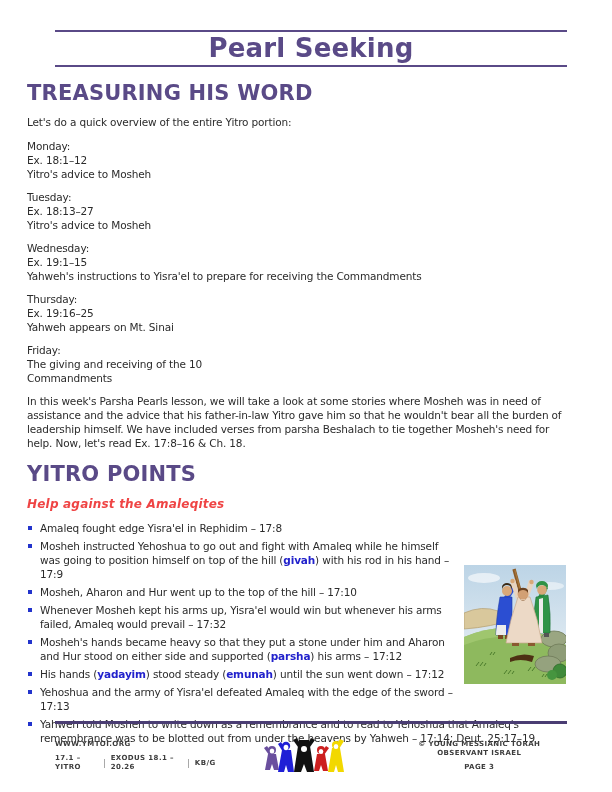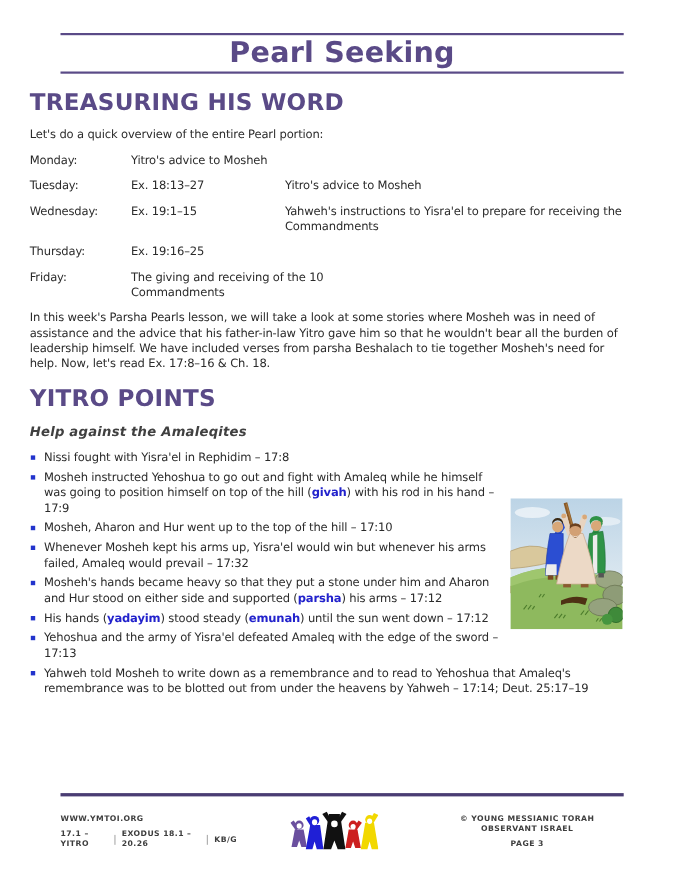--- a/index.html
+++ b/index.html
@@ -37,32 +37,32 @@
     letter-spacing:0.2px;
     transform-origin:left center;
   }
   .h2.treasuring { margin-top:15px; }
   .h2.parsha { margin-top:13px; }
 
   .intro { margin-top:10px; }
 
   
   .sched { margin-top:10px; }
-  .srow { display:flex; margin-bottom:9px; }
+  .srow { display:flex; margin-bottom:9px;flex-direction:column; }
   .sday  { width:92px; flex:none; }
   .sref  { width:140px; flex:none; }
   .sdesc { flex:1; white-space:pre-line; }
 
   .para { margin-top:8px; }
 
   .sub {
     margin-top:11px;
     font-weight:bold; font-style:italic;
     font-size:12px; line-height:14px;
-    color:#404040; letter-spacing:0.2px;
+    color:#ef4444; letter-spacing:0.2px;
   }
 
   
   .illus {
     float:right;
     width:102px; height:119px;
     margin:54px 0 6px 10px;
   }
   .illus svg { display:block; width:102px; height:119px; }
 
@@ -96,40 +96,42 @@
 <div class="page">
 
   <div class="header">
     <div class="title">Pearl Seeking</div>
   </div>
 
   <div class="content">
 
     <div class="h2 treasuring">TREASURING HIS WORD</div>
 
-    <div class="intro">Let's do a quick overview of the entire Pearl portion:</div>
+    <div class="intro">Let's do a quick overview of the entire Yitro portion:</div>
 
     <div class="sched">
       <div class="srow">
         <span class="sday">Monday:</span>
+        <span class="sref">Ex. 18:1–12</span>
         <span class="sdesc">Yitro's advice to Mosheh</span>
       </div>
       <div class="srow">
         <span class="sday">Tuesday:</span>
         <span class="sref">Ex. 18:13–27</span>
         <span class="sdesc">Yitro's advice to Mosheh</span>
       </div>
       <div class="srow">
         <span class="sday">Wednesday:</span>
         <span class="sref">Ex. 19:1–15</span>
         <span class="sdesc">Yahweh's instructions to Yisra'el to prepare for receiving the Commandments</span>
       </div>
       <div class="srow">
         <span class="sday">Thursday:</span>
         <span class="sref">Ex. 19:16–25</span>
+        <span class="sdesc">Yahweh appears on Mt. Sinai</span>
       </div>
       <div class="srow">
         <span class="sday">Friday:</span>
         <span class="sdesc">The giving and receiving of the 10
 Commandments</span>
       </div>
     </div>
 
     <div class="para">In this week's Parsha Pearls lesson, we will take a look at some stories where Mosheh was in need of assistance and the advice that his father-in-law Yitro gave him so that he wouldn't bear all the burden of leadership himself. We have included verses from parsha Beshalach to tie together Mosheh's need for help. Now, let's read Ex. 17:8–16 &amp; Ch. 18.</div>
 
@@ -206,21 +208,21 @@
           <path d="M12,101 l3,-4 m1,4 l3,-4 m1,4 l2,-3"></path>
           <path d="M40,109 l3,-4 m1,4 l3,-4 m1,4 l2,-3"></path>
           <path d="M64,106 l3,-4 m1,4 l3,-4"></path>
           <path d="M26,90 l2,-3 m1,3 l2,-3"></path>
           <path d="M78,112 l2,-3 m1,3 l2,-3"></path>
         </g>
       </svg>
     </div>
 
     <ul class="points">
-      <li class="point"><span>Nissi fought with Yisra'el in Rephidim – 17:8</span></li>
+      <li class="point"><span>Amaleq fought edge Yisra'el in Rephidim – 17:8</span></li>
       <li class="point"><span>Mosheh instructed Yehoshua to go out and fight with Amaleq while he himself was going to position himself on top of the hill (</span><span class="kw">givah</span><span>) with his rod in his hand – 17:9</span></li>
       <li class="point"><span>Mosheh, Aharon and Hur went up to the top of the hill – 17:10</span></li>
       <li class="point"><span>Whenever Mosheh kept his arms up, Yisra'el would win but whenever his arms failed, Amaleq would prevail – 17:32</span></li>
       <li class="point"><span>Mosheh's hands became heavy so that they put a stone under him and Aharon and Hur stood on either side and supported (</span><span class="kw">parsha</span><span>) his arms – 17:12</span></li>
       <li class="point"><span>His hands (</span><span class="kw">yadayim</span><span>) stood steady (</span><span class="kw">emunah</span><span>) until the sun went down – 17:12</span></li>
       <li class="point"><span>Yehoshua and the army of Yisra'el defeated Amaleq with the edge of the sword – 17:13</span></li>
       <li class="point"><span>Yahweh told Mosheh to write down as a remembrance and to read to Yehoshua that Amaleq's remembrance was to be blotted out from under the heavens by Yahweh – 17:14; Deut. 25:17–19</span></li>
     </ul>
 
   </div>

